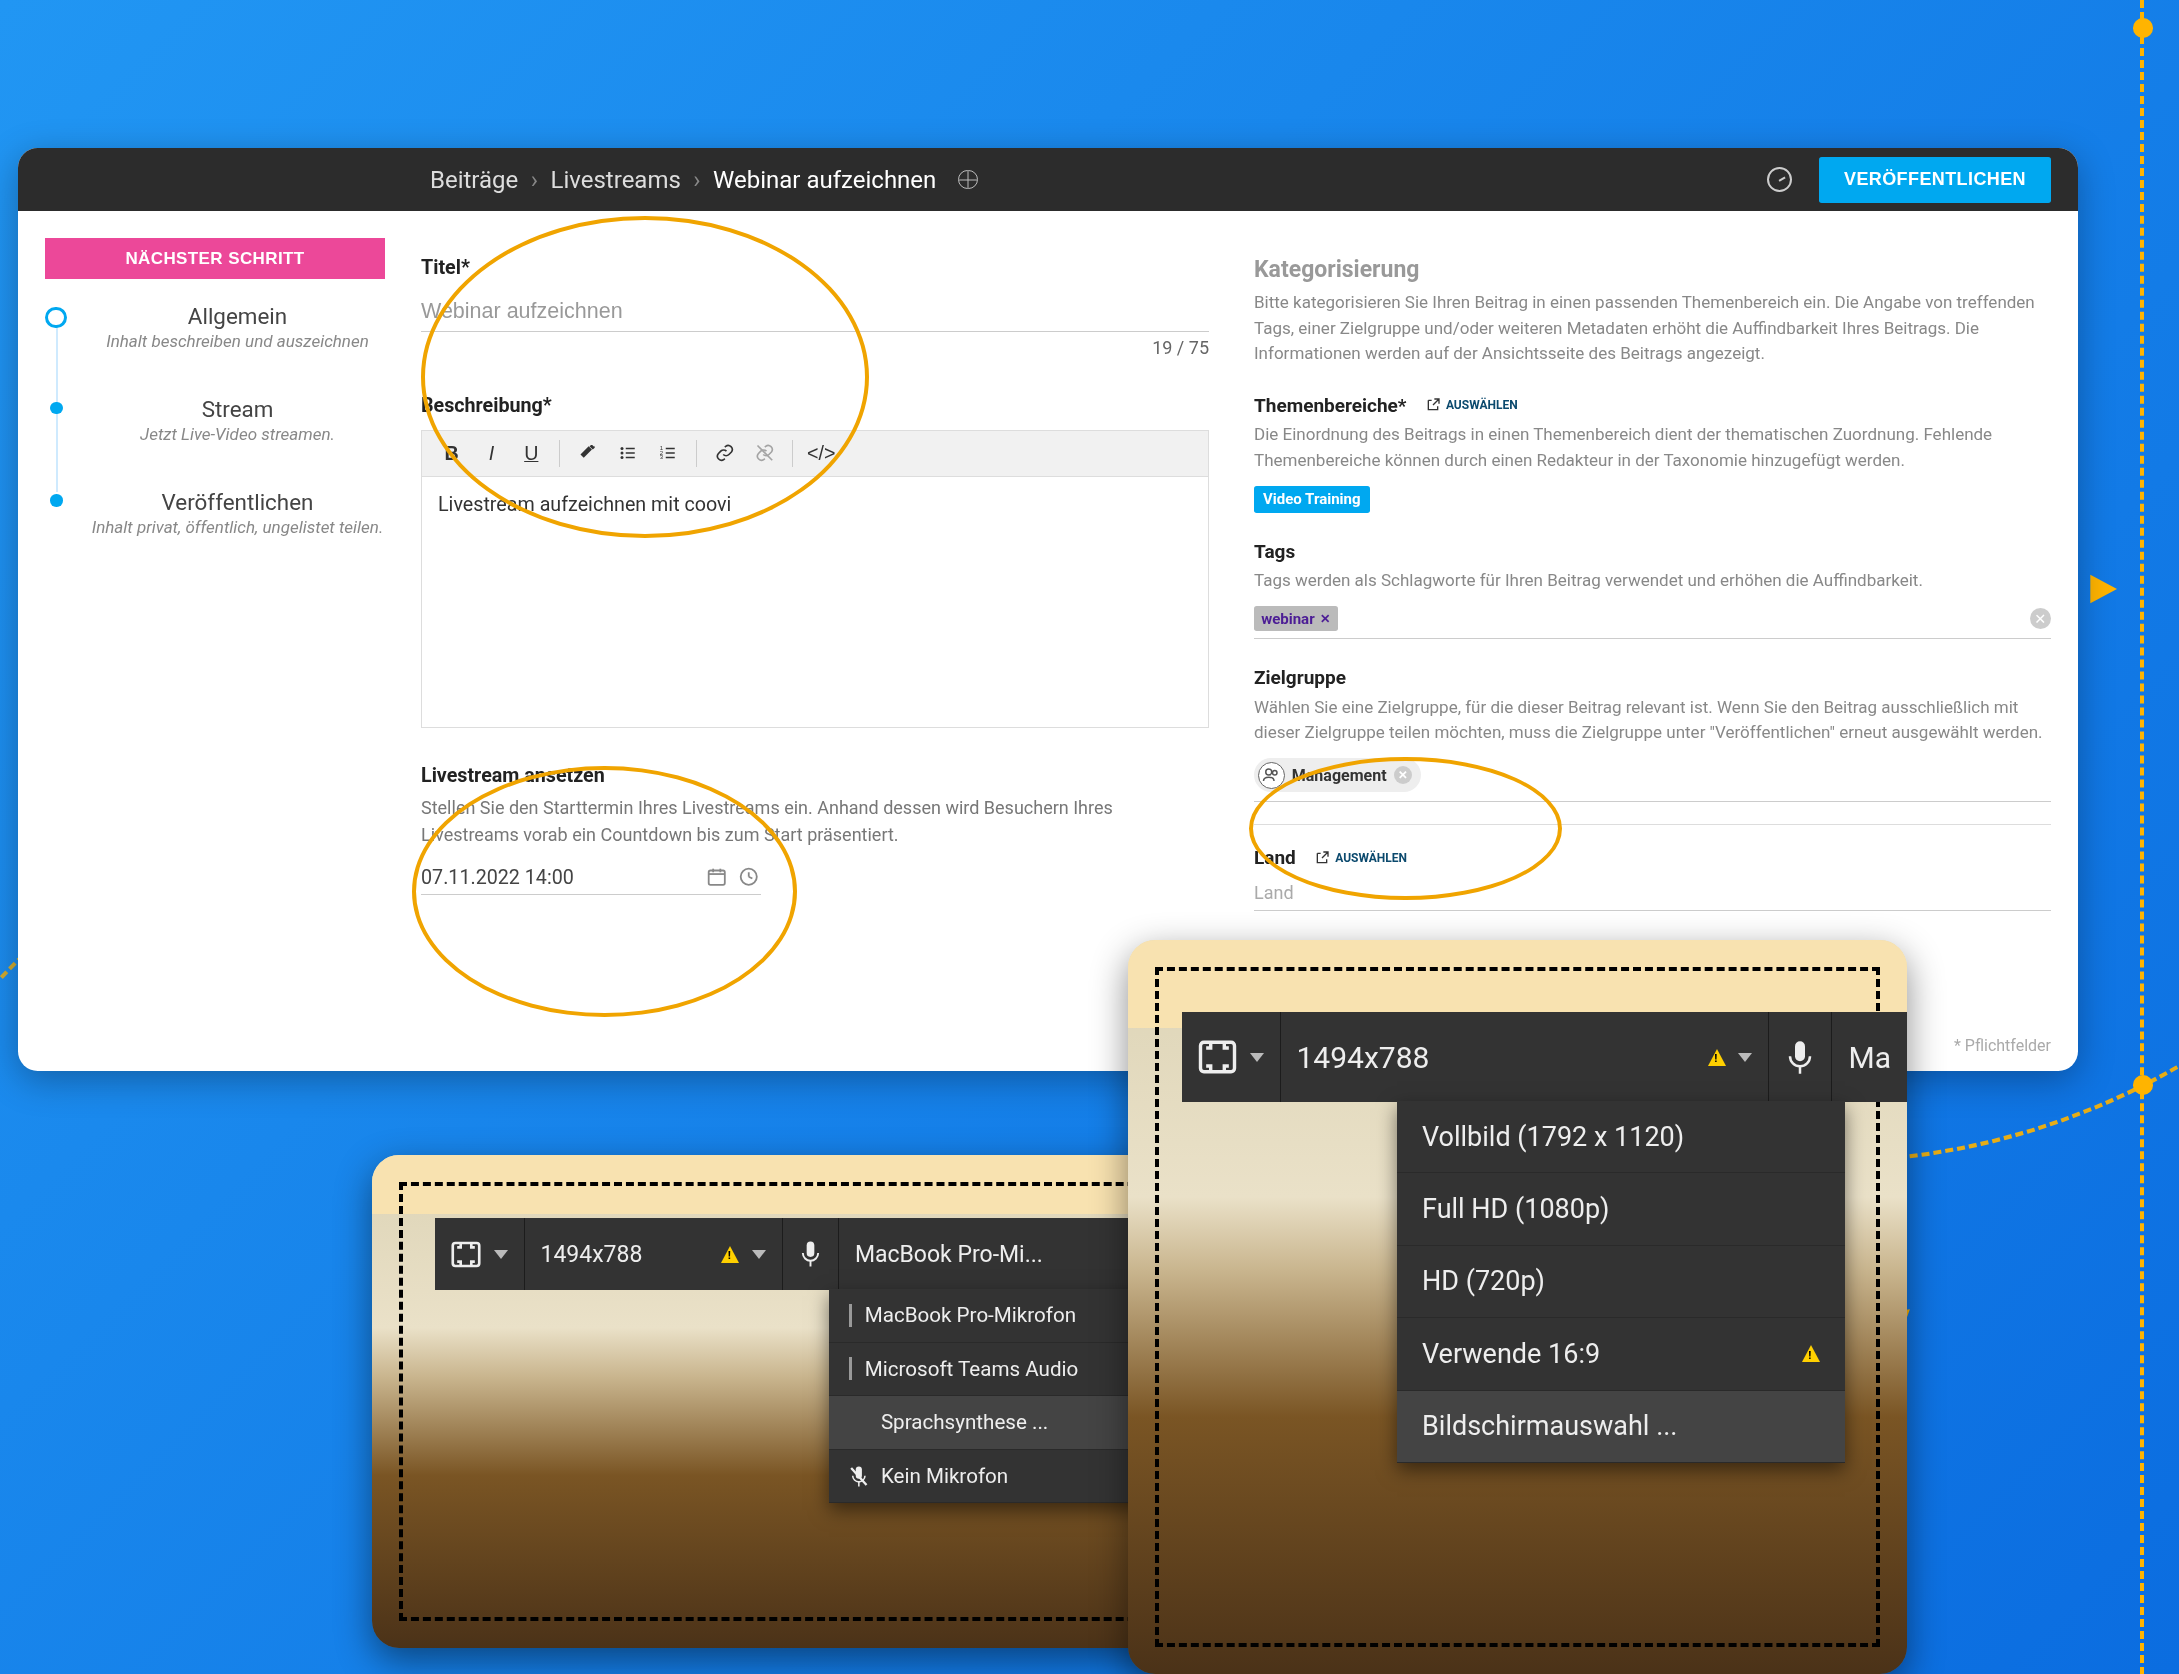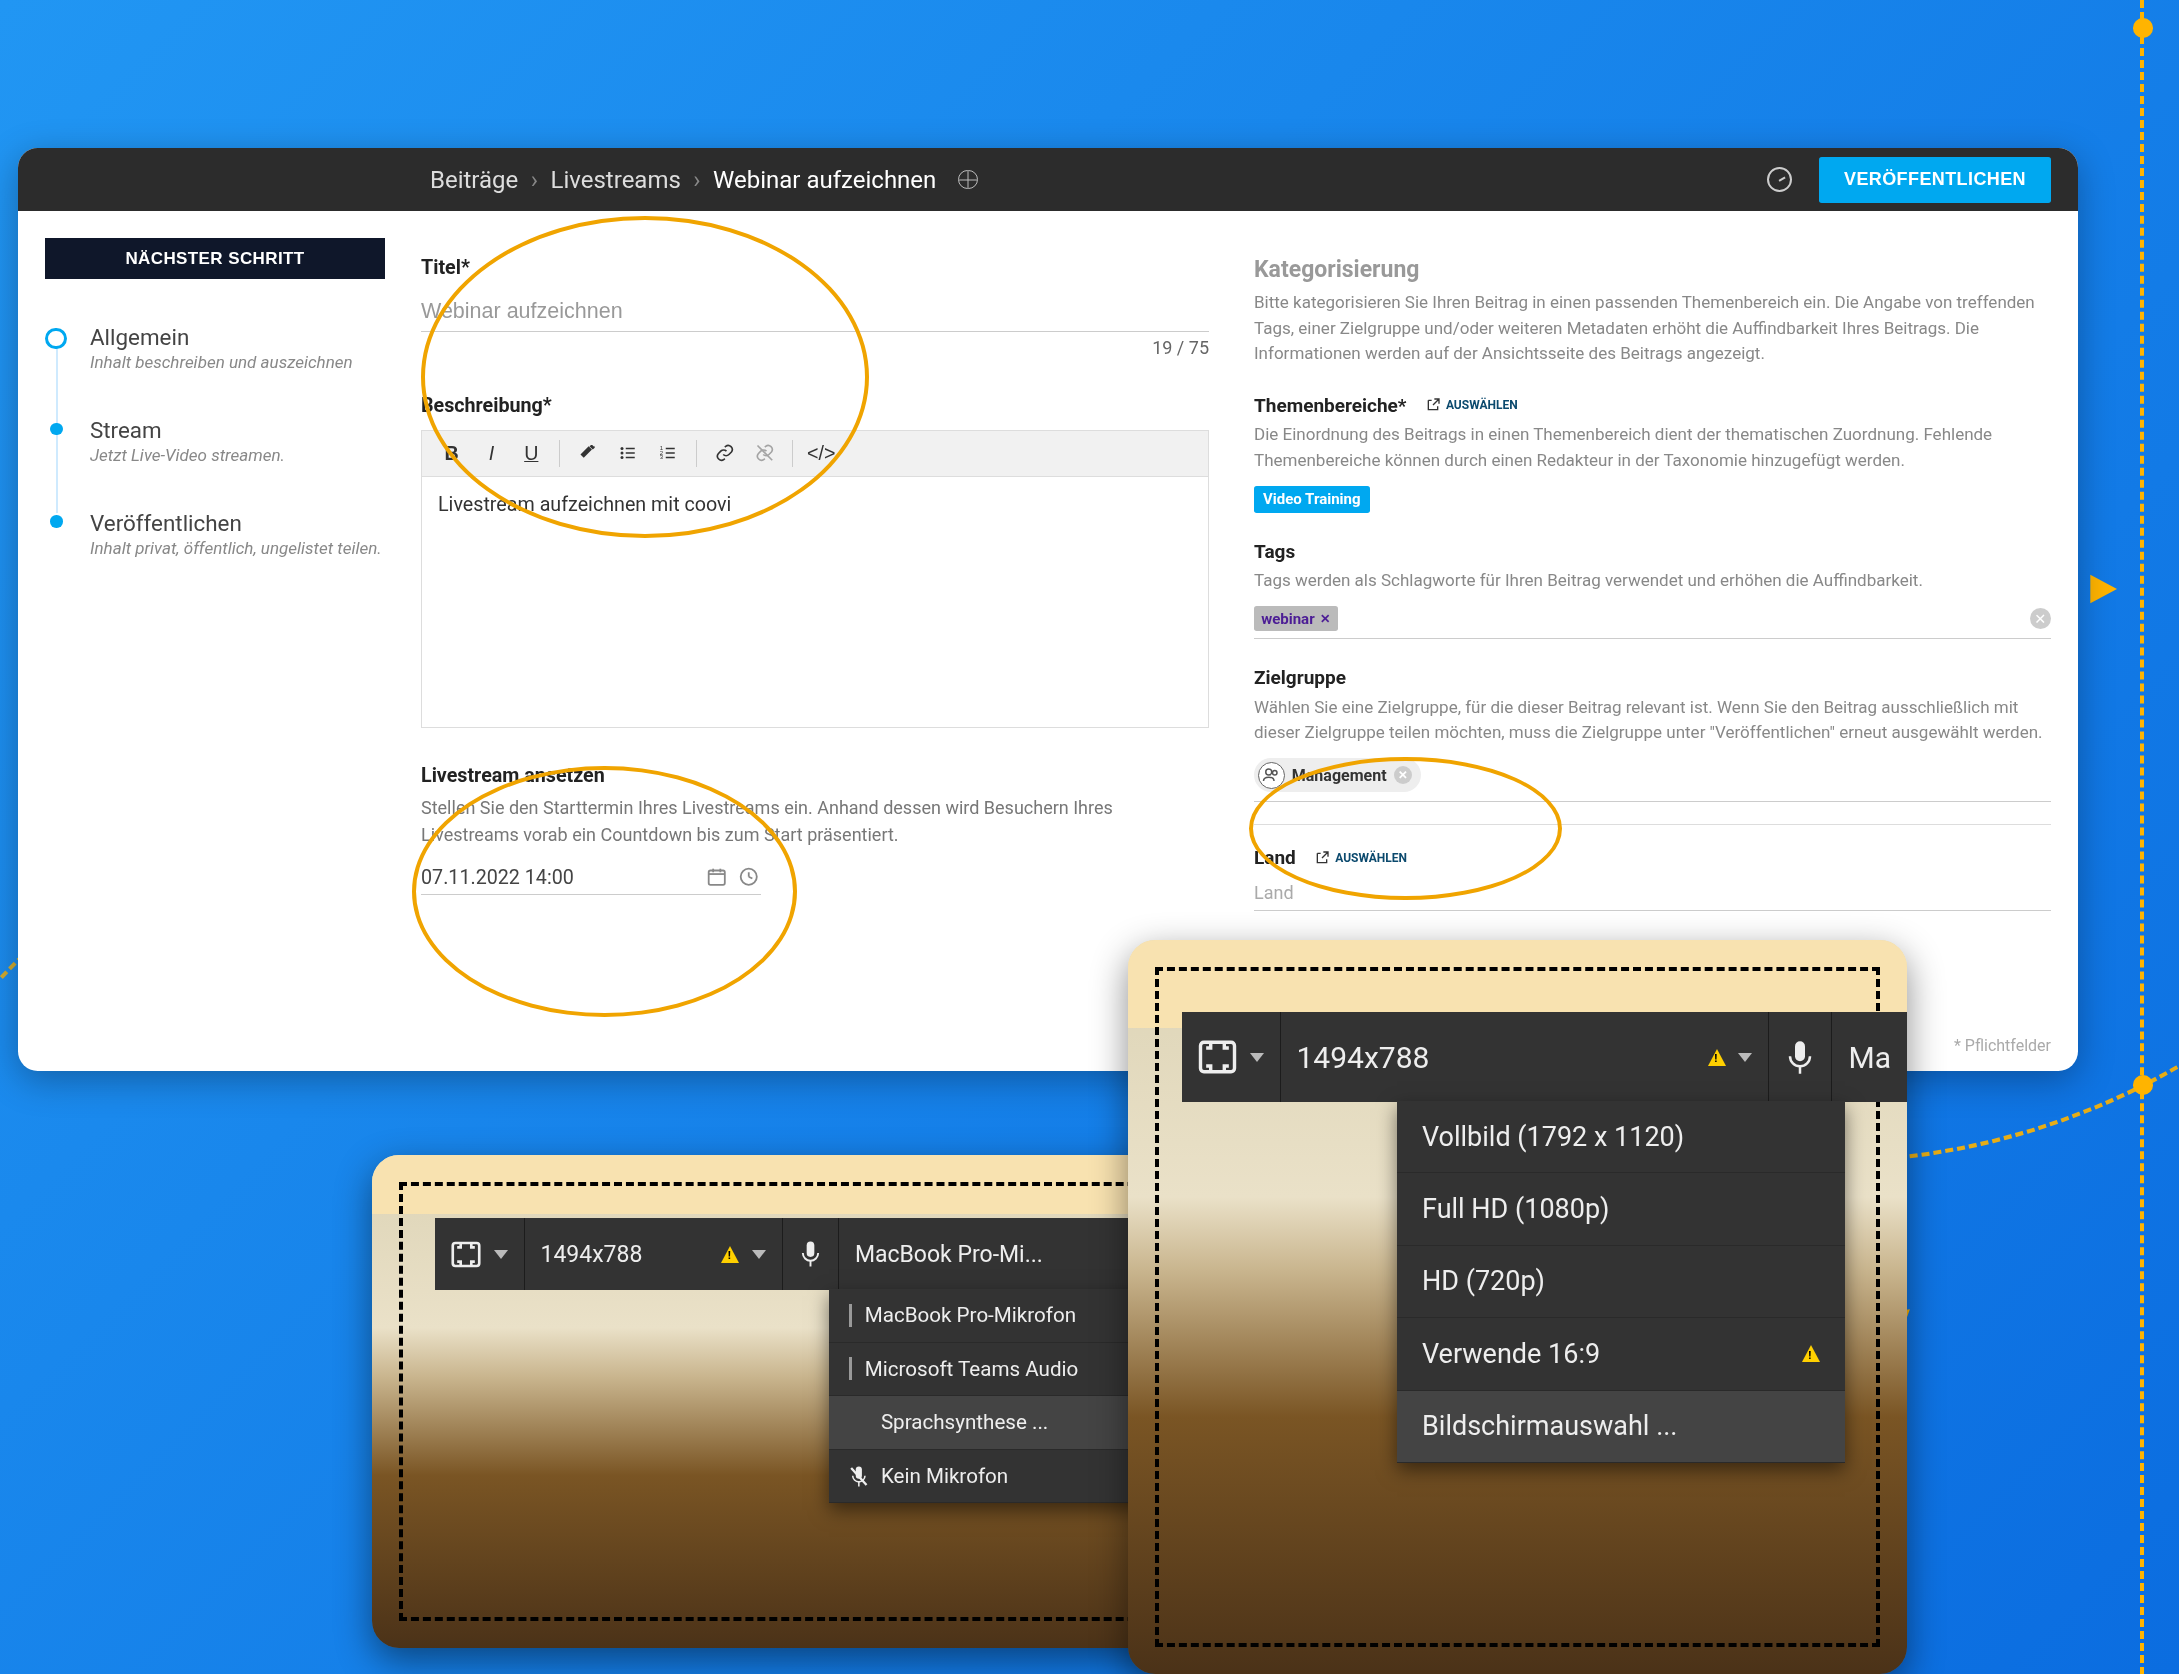--- a/index.html
+++ b/index.html
@@ -72,22 +72,22 @@
   .globe-icon{width:19.7px;height:19.7px;border:1.8px solid #bbb;border-radius:50%;position:relative;margin-left:9px;}
   .globe-icon::before{content:"";position:absolute;top:0;left:50%;width:0;height:100%;border-left:1.8px solid #bbb;transform:translateX(-50%);}
   .globe-icon::after{content:"";position:absolute;left:0;top:50%;height:0;width:100%;border-top:1.8px solid #bbb;transform:translateY(-50%);}
   .topbar-spacer{flex:1;}
   .history-icon{width:25px;height:25px;border:2.2px solid #ccc;border-radius:50%;position:relative;margin-right:27px;}
   .history-icon::before{content:"";position:absolute;left:50%;top:50%;width:7.2px;height:1.8px;background:#ccc;transform-origin:left;transform:rotate(-30deg);}
   .publish-btn{background:#00a8f0;color:#fff;border:none;padding:12.5px 25px;font-weight:700;font-size:18px;letter-spacing:0.4px;border-radius:2.7px;}
 
   .card-body{display:flex;min-height:860px;}
   .left-col{width:394px;padding:27px 27px;}
-  .next-step-btn{width:100%;background:#0f172a;color:#fff;border:none;padding:10.7px 0;font-weight:700;font-size:17px;letter-spacing:0.4px;margin-bottom:45px;}
-  .step-list{position:relative;}
+  .next-step-btn{width:100%;background:#ec4899;color:#fff;border:none;padding:10.7px 0;font-weight:700;font-size:17px;letter-spacing:0.4px;margin-bottom:24px;}
+  .step-list{position:relative;text-align:center;}
   .step-list::before{content:"";position:absolute;left:10.7px;top:16px;bottom:45px;width:2.7px;background:#cfeafe;}
   .step{position:relative;padding-left:45px;margin-bottom:45px;}
   .step-bullet{position:absolute;left:0;top:3.6px;width:21.5px;height:21.5px;border-radius:50%;background:#fff;border:3.6px solid #00a8f0;}
   .step.small .step-bullet{width:12.5px;height:12.5px;background:#00a8f0;border:none;left:5.4px;top:5.4px;}
   .step-title{font-size:22.4px;color:#444;}
   .step-desc{font-size:17px;color:#888;font-style:italic;margin-top:1.8px;}
 
   .mid-col{flex:1;padding:45px 27px 27px 9px;max-width:824px;}
   .field-block{margin-bottom:36px;}
   .field-label{font-size:19.7px;font-weight:700;color:#222;margin-bottom:12.5px;}

